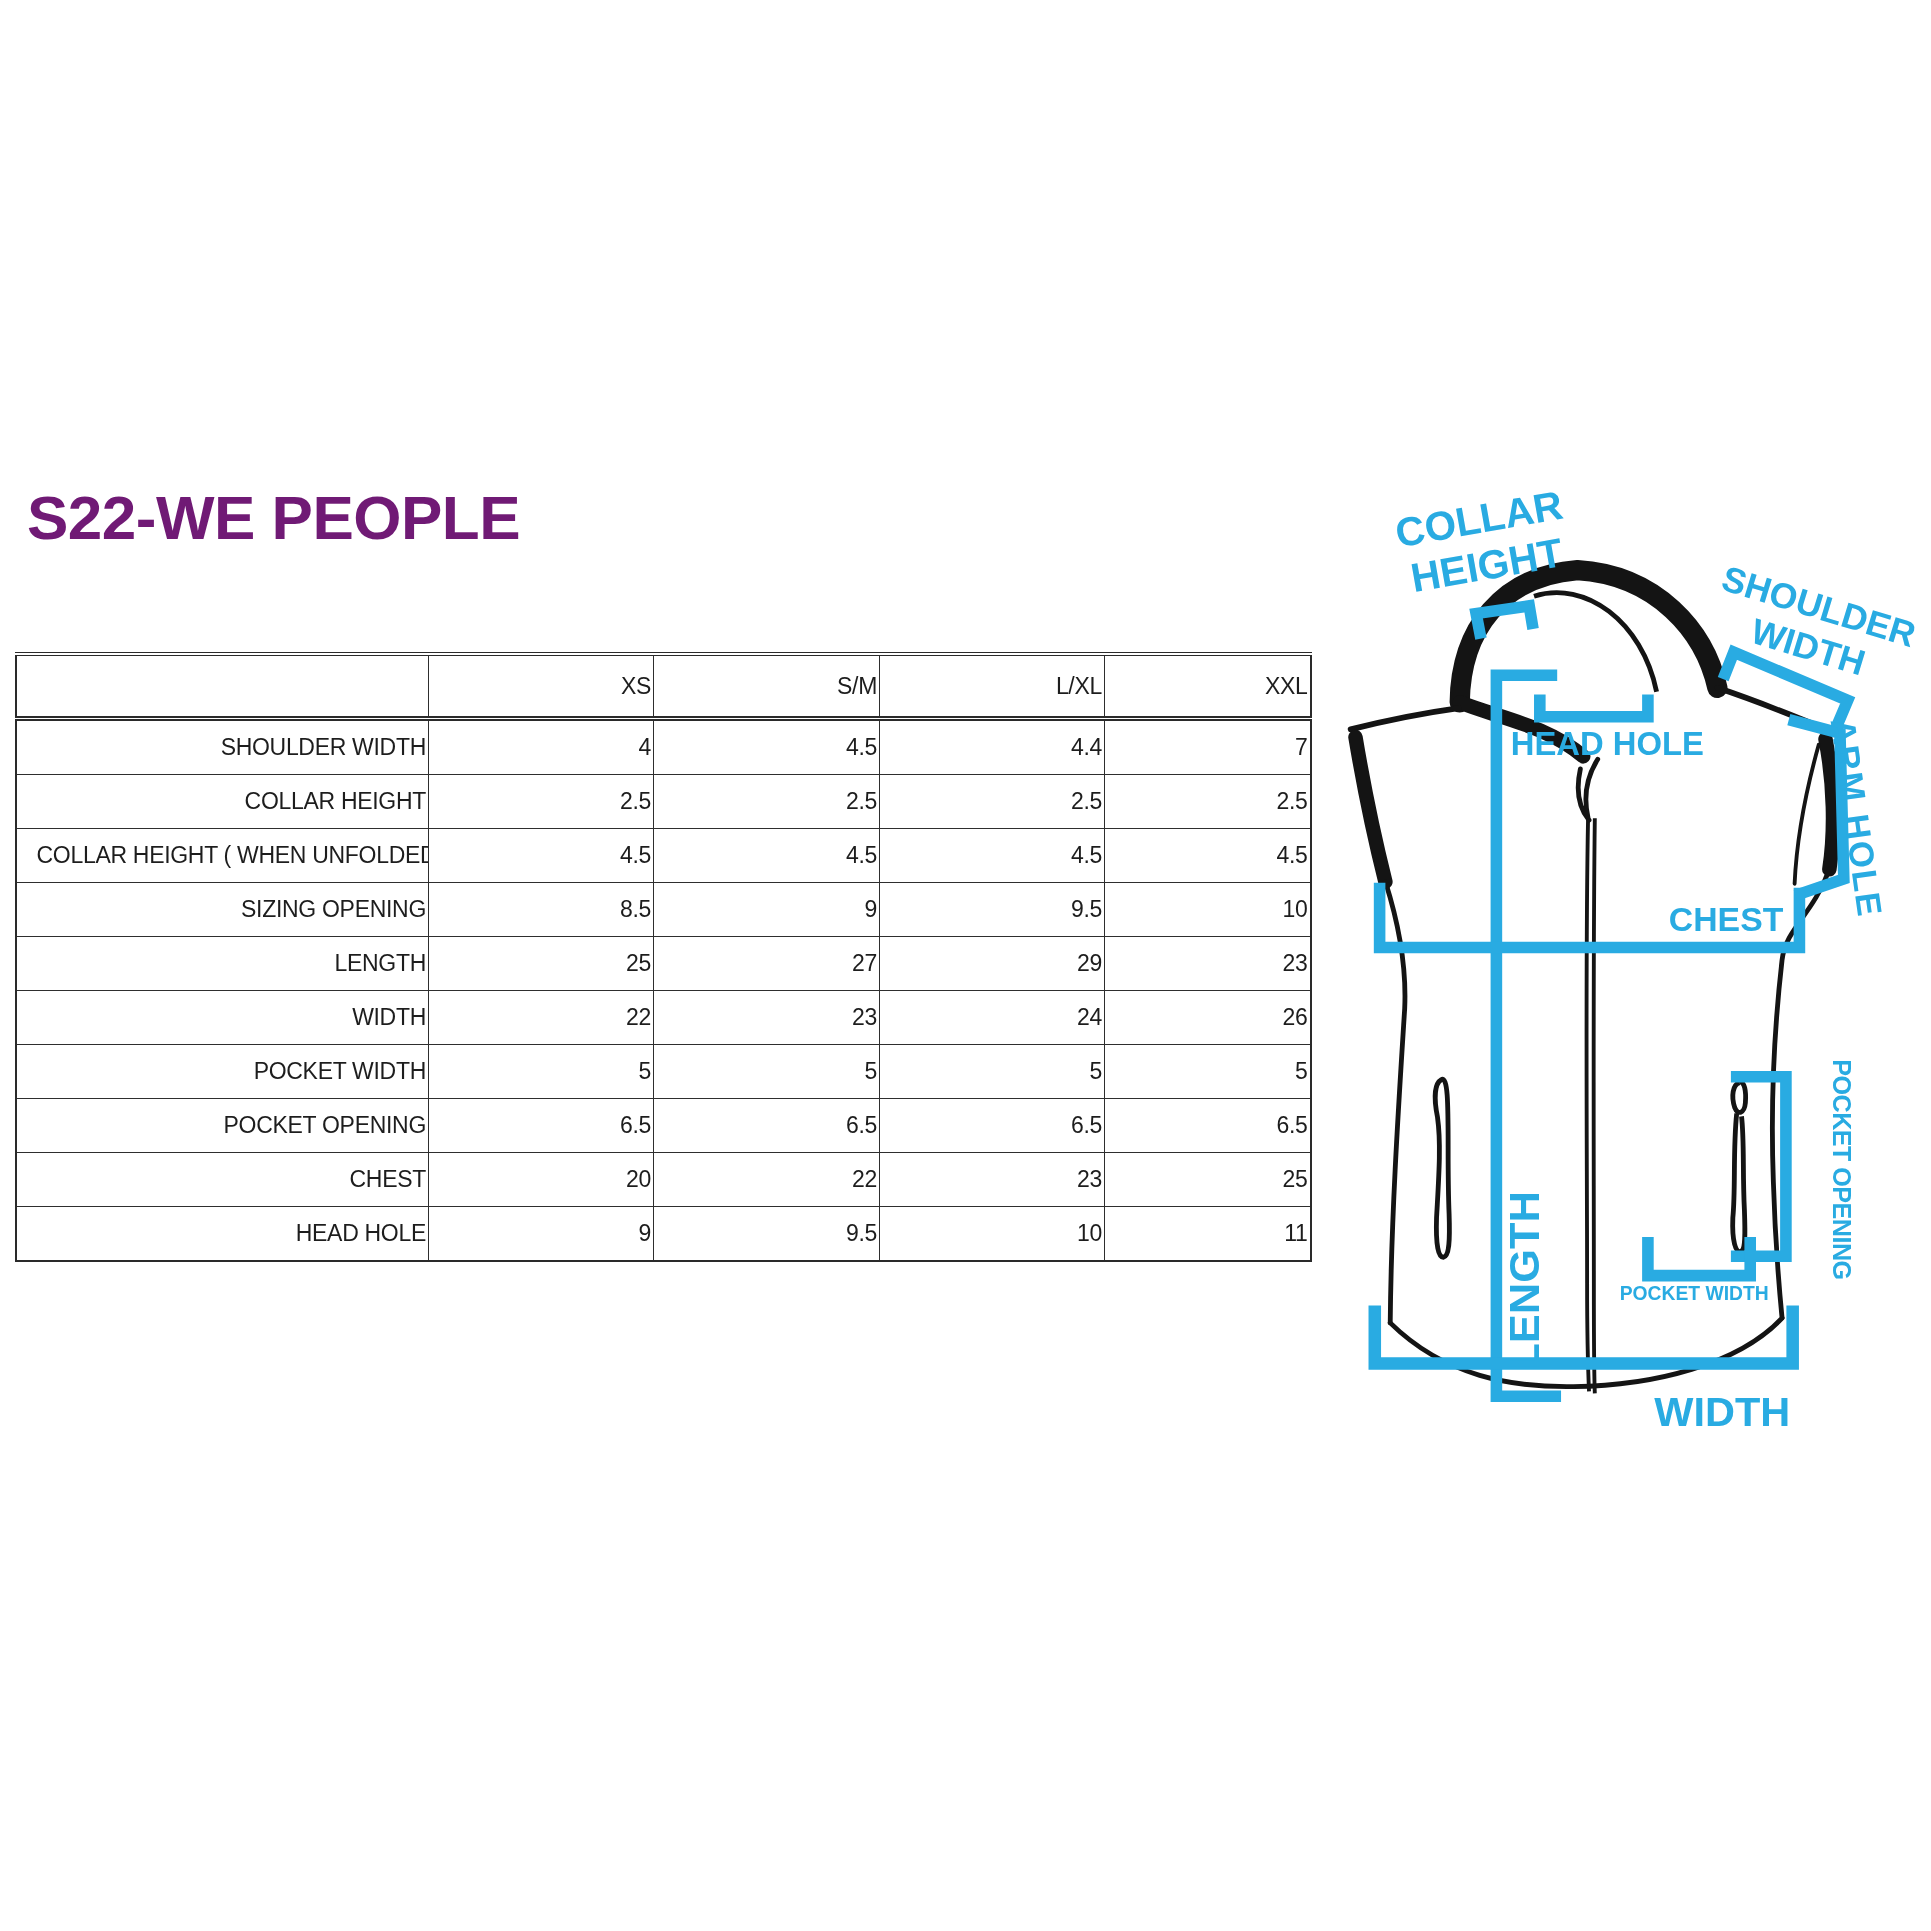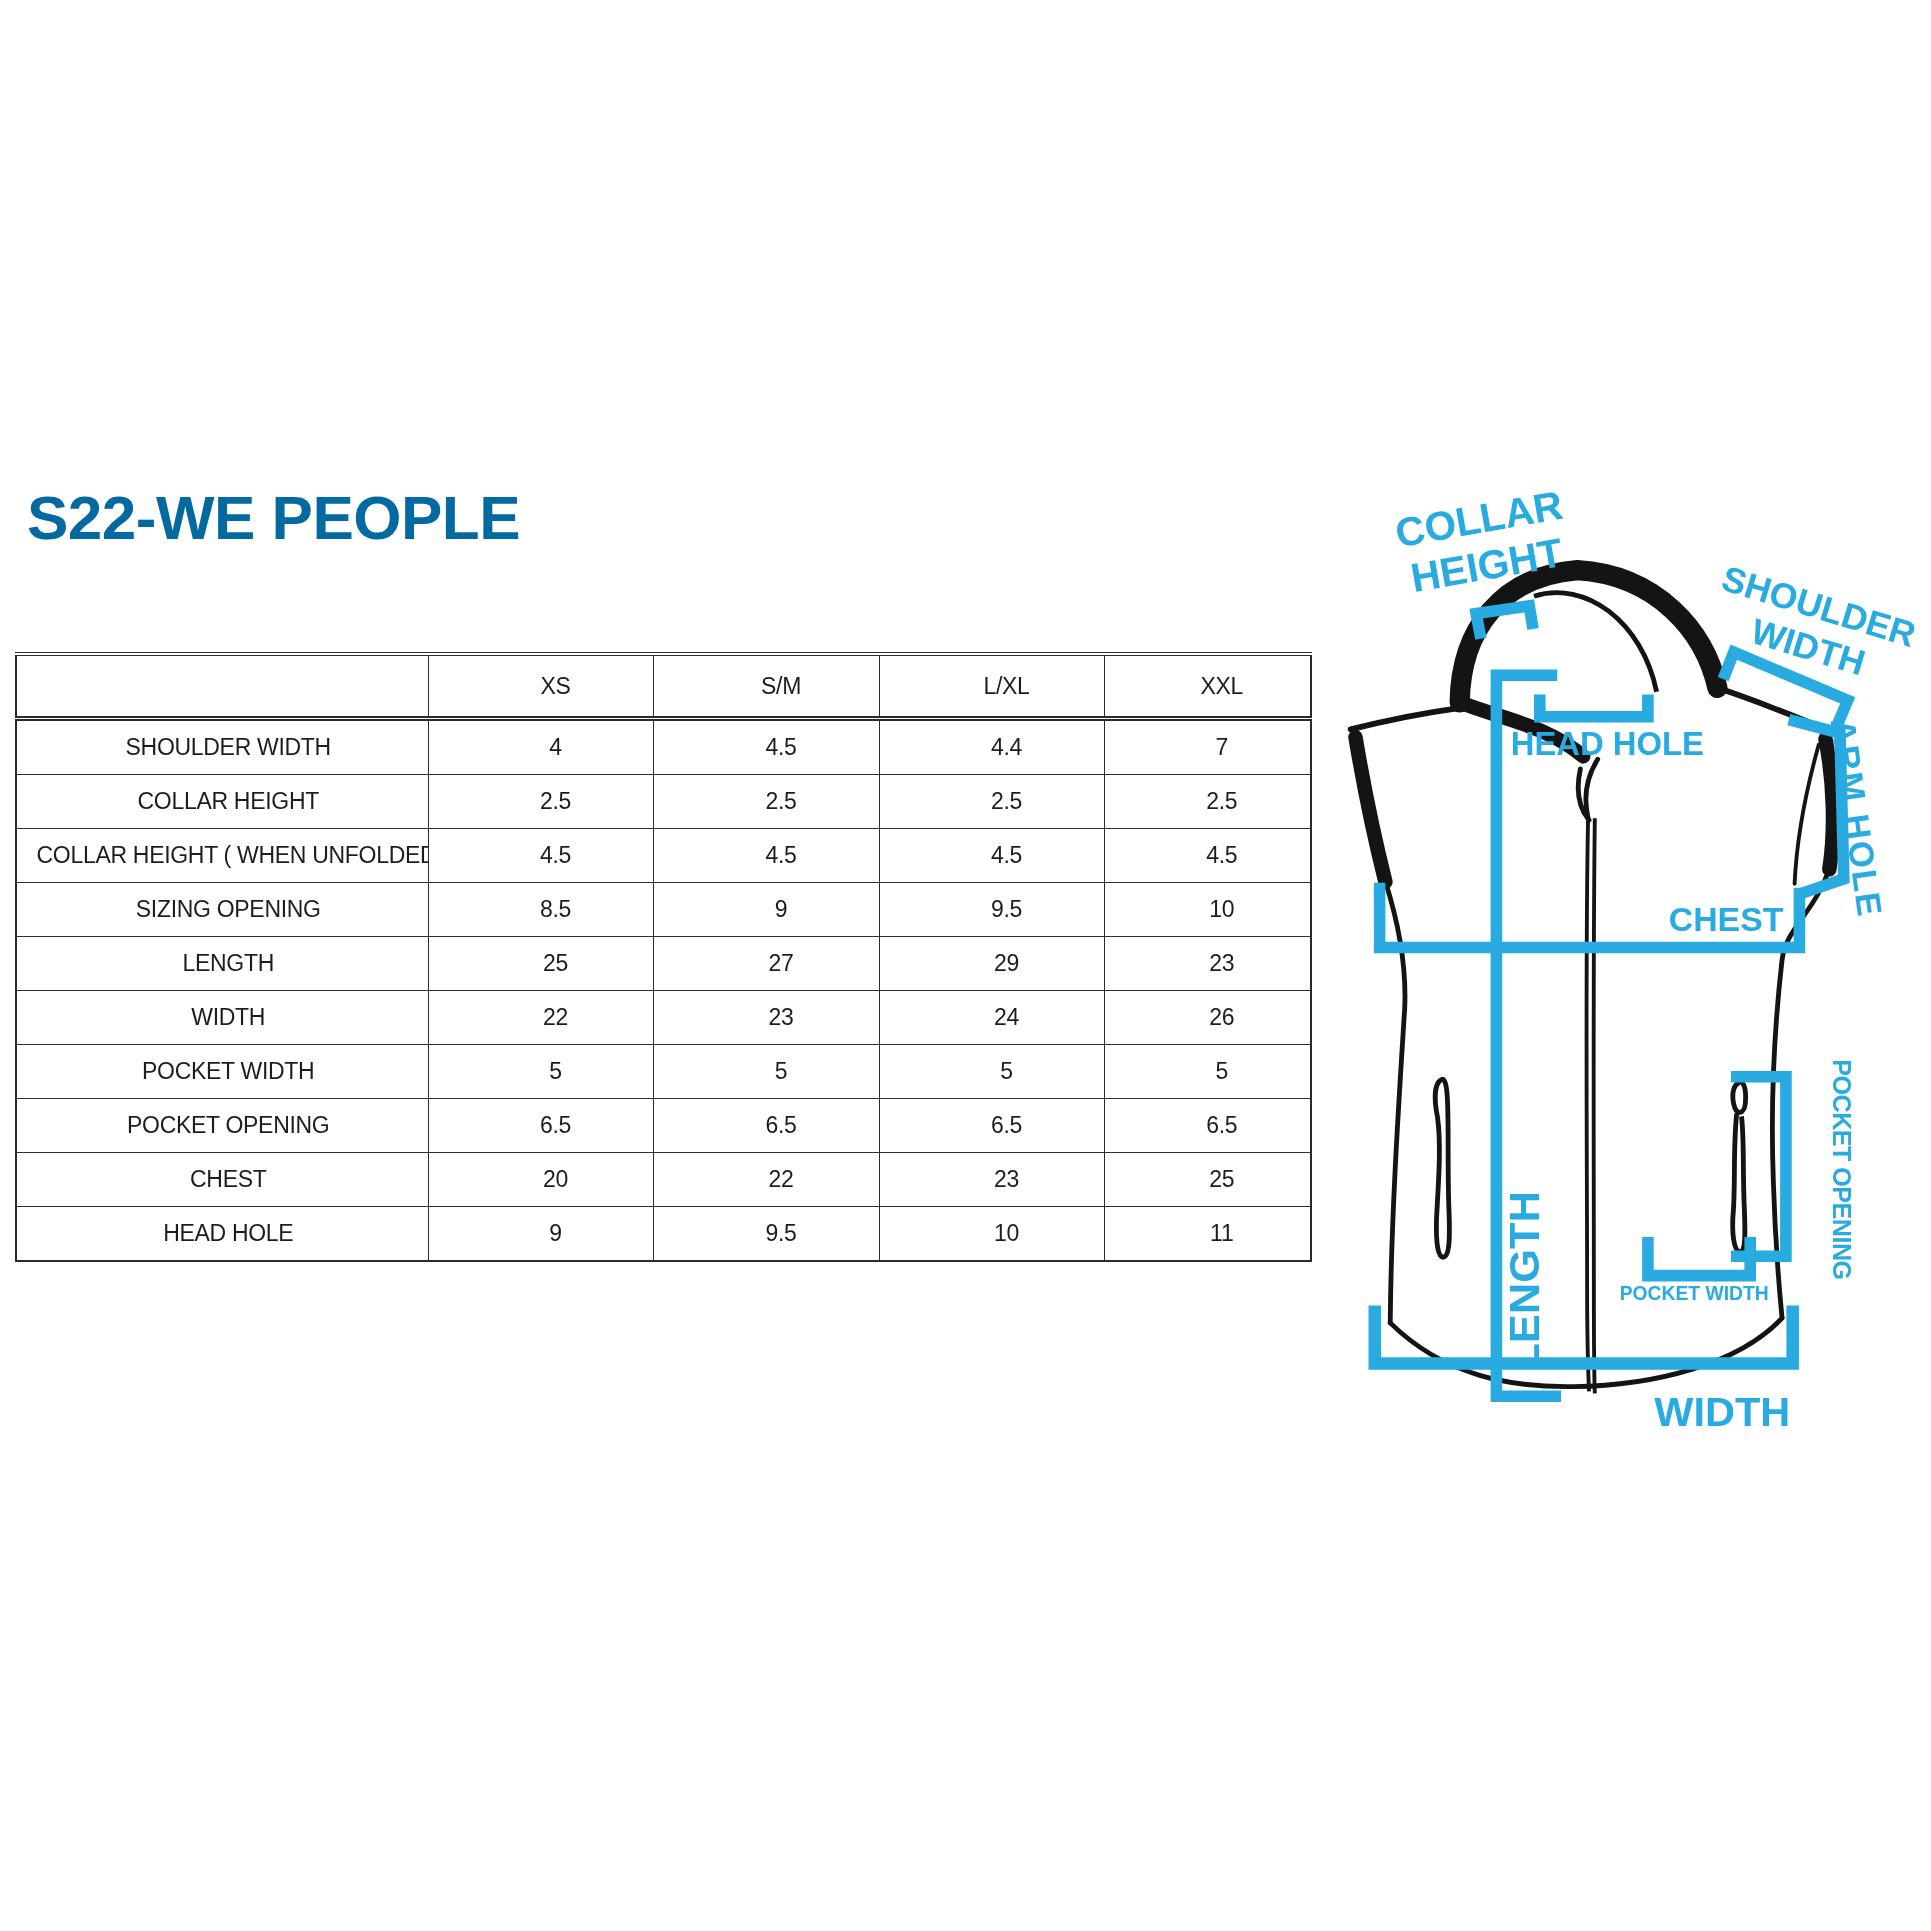--- a/index.html
+++ b/index.html
@@ -3,37 +3,37 @@
 <meta charset="utf-8">
 <style>
   html,body{margin:0;padding:0;}
   body{
     width:1931px;height:1931px;background:#ffffff;position:relative;
     font-family:"Liberation Sans", sans-serif;overflow:hidden;
   }
   .title{
     position:absolute;left:27px;top:481px;
     font-size:62px;font-weight:bold;line-height:74px;letter-spacing:-0.5px;
-    color:#0369a1;white-space:nowrap;
+    color:#701a75;white-space:nowrap;
   }
   table.size-table{
     position:absolute;left:14.5px;top:652px;width:1295px;
     border-collapse:collapse;table-layout:fixed;
     border:2.9px solid #2a2a2a;border-top:4.8px double #2a2a2a;
   }
   table.size-table col.c0{width:413px;}
   table.size-table col.c1{width:225px;}
   table.size-table col.c2{width:226px;}
   table.size-table col.c3{width:225px;}
   table.size-table col.c4{width:206px;}
   table.size-table th, table.size-table td{
     border:1.9px solid #2e2e2e;
     font-size:23px;font-weight:normal;color:#1d1d1d;
-    text-align:center;vertical-align:middle;
-    padding:0 8px 0 37px;
+    text-align:right;vertical-align:middle;
+    padding:0 2px 0 37px;
     letter-spacing:-0.3px;
     white-space:nowrap;overflow:hidden;
   }
   table.size-table thead th{height:60px;border-bottom:5.8px double #2a2a2a;}
   table.size-table tbody td{height:53px;}
   table.size-table .rowlabel{padding-left:20px;margin-top:17px;}
   svg.vest{position:absolute;left:1332px;top:463px;width:599px;height:1023px;}
   svg.vest path{fill:none;}
   svg.vest .ink{stroke:#141414;}
   svg.vest .cyan{stroke:#29abe2;}

